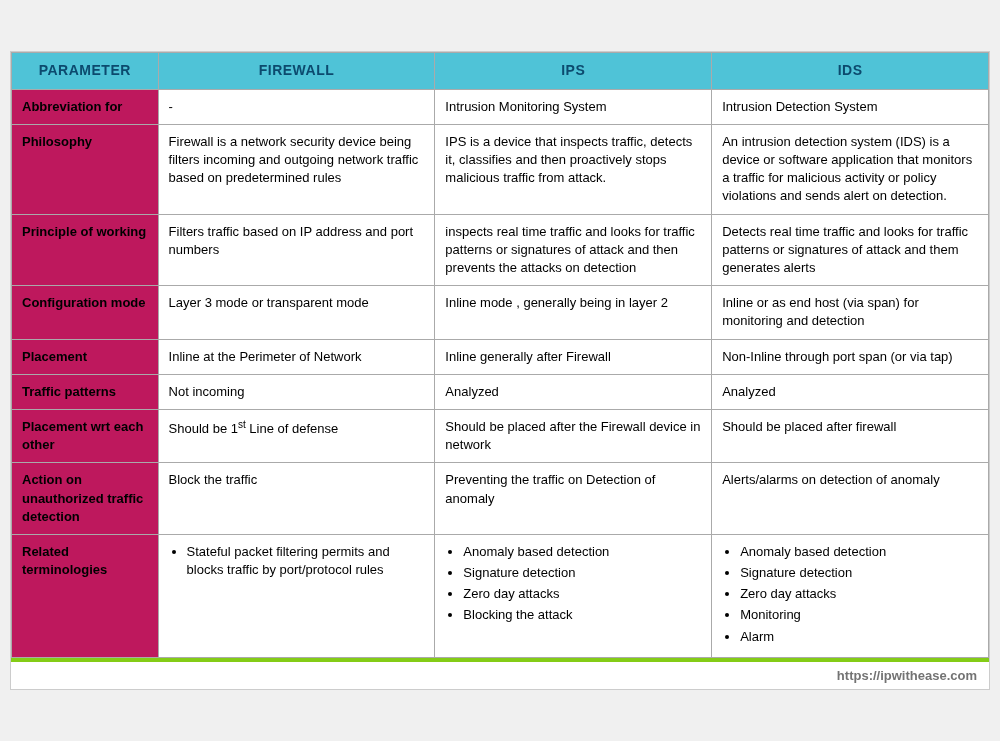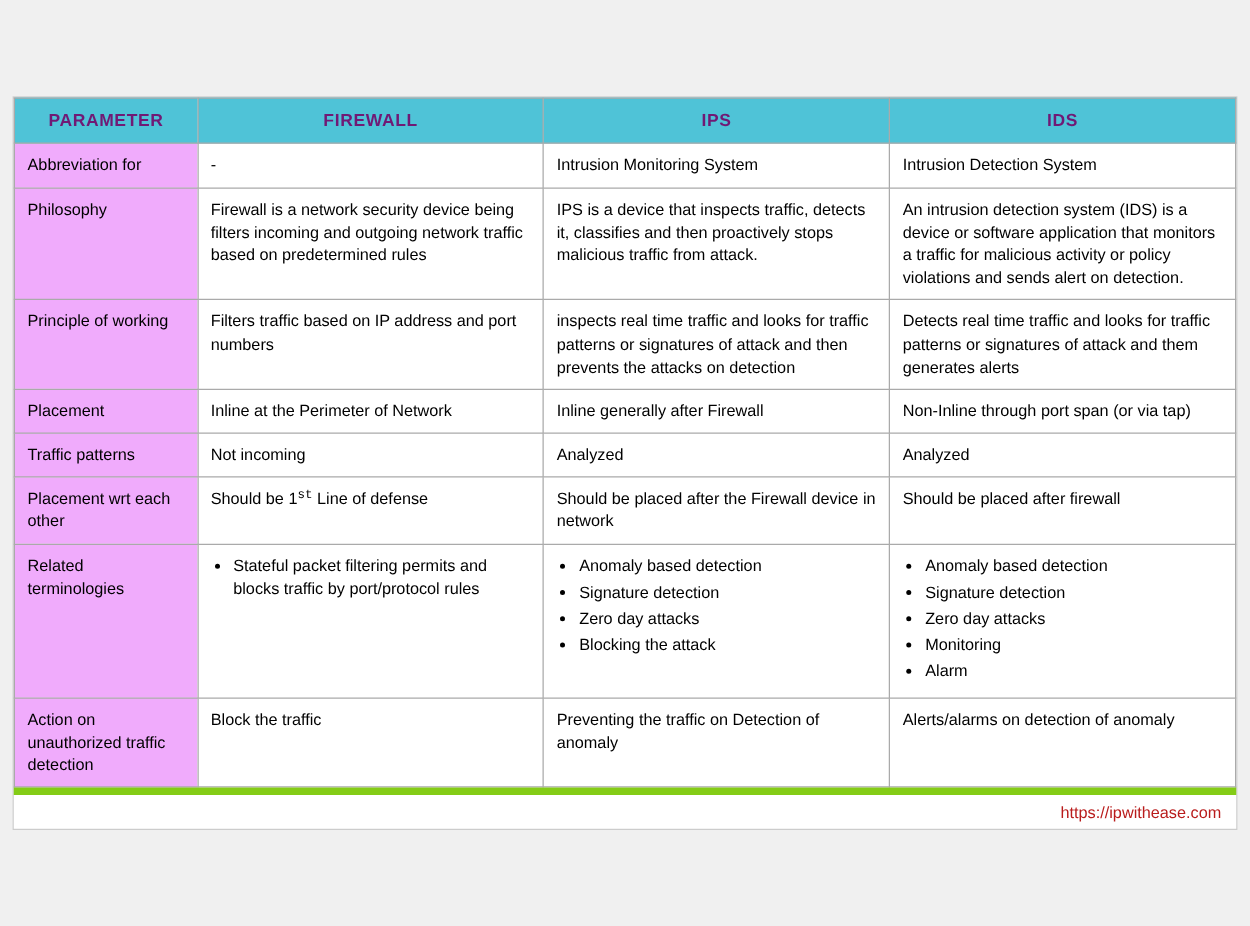--- a/index.html
+++ b/index.html
@@ -23,53 +23,52 @@
       border-collapse: collapse;
     }
     th, td {
       border: 1px solid #aaa;
       padding: 8px 10px;
       vertical-align: top;
       line-height: 1.4;
     }
     thead th {
       background-color: #4fc3d7;
-      color: #701a75;
+      color: #0c4a6e;
       font-weight: bold;
       text-align: center;
       font-size: 14px;
       letter-spacing: 0.5px;
     }
     tbody tr td:first-child {
-      font-weight: normal;
-      background: #f0abfc;
+      font-weight: bold;
+      background: #be185d;
       width: 15%;
     }
     tbody td {
       background: #fff;
       width: 28.33%;
     }
     ul {
       list-style: disc;
       padding-left: 18px;
     }
     ul li {
       margin-bottom: 3px;
     }
     .footer {
       text-align: right;
       padding: 6px 12px;
-      color: #b91c1c;
+      color: #737373;
       font-size: 13px;
-      font-weight: normal;
-      border-top: 6px solid #84cc16;
+      font-weight: bold;
+      border-top: 4px solid #84cc16;
     }
     sup {
       font-size: 10px;
-      font-family: Liberation Mono, monospace;
     }
   </style>
 </head>
 <body>
 
 <div class="container">
   <table>
     <thead>
       <tr>
         <th>PARAMETER</th>
@@ -91,36 +90,48 @@
           <td>IPS is a device that inspects traffic, detects it, classifies and then proactively stops malicious traffic from attack.</td>
           <td>An intrusion detection system (IDS) is a device or software application that monitors a traffic for malicious activity or policy violations and sends alert on detection.</td>
         </tr>
         <tr>
           <td>Principle of working</td>
           <td>Filters traffic based on IP address and port numbers</td>
           <td>inspects real time traffic and looks for traffic patterns or signatures of attack and then prevents the attacks on detection</td>
           <td>Detects real time traffic and looks for traffic patterns or signatures of attack and them generates alerts</td>
         </tr>
         <tr>
+          <td>Configuration mode</td>
+          <td>Layer 3 mode or transparent mode</td>
+          <td>Inline mode , generally being in layer 2</td>
+          <td>Inline or as end host (via span) for monitoring and detection</td>
+        </tr>
+        <tr>
           <td>Placement</td>
           <td>Inline at the Perimeter of Network</td>
           <td>Inline generally after Firewall</td>
           <td>Non-Inline through port span (or via tap)</td>
         </tr>
         <tr>
           <td>Traffic patterns</td>
           <td>Not incoming</td>
           <td>Analyzed</td>
           <td>Analyzed</td>
         </tr>
         <tr>
           <td>Placement wrt each other</td>
           <td>Should be 1<sup>st</sup> Line of defense</td>
           <td>Should be placed after the Firewall device in network</td>
           <td>Should be placed after firewall</td>
+        </tr>
+        <tr>
+          <td>Action on unauthorized traffic detection</td>
+          <td>Block the traffic</td>
+          <td>Preventing the traffic on Detection of anomaly</td>
+          <td>Alerts/alarms on detection of anomaly</td>
         </tr>
         <tr>
           <td>Related terminologies</td>
           <td>
             <ul>
               <li>Stateful packet filtering permits and blocks traffic by port/protocol rules</li>
             </ul>
           </td>
           <td>
             <ul>
@@ -133,22 +144,16 @@
           <td>
             <ul>
               <li>Anomaly based detection</li>
               <li>Signature detection</li>
               <li>Zero day attacks</li>
               <li>Monitoring</li>
               <li>Alarm</li>
             </ul>
           </td>
         </tr>
-        <tr>
-          <td>Action on unauthorized traffic detection</td>
-          <td>Block the traffic</td>
-          <td>Preventing the traffic on Detection of anomaly</td>
-          <td>Alerts/alarms on detection of anomaly</td>
-        </tr>
       </tbody>
   </table>
   <div class="footer">https://ipwithease.com</div>
 </div>
 
 </body></html>

